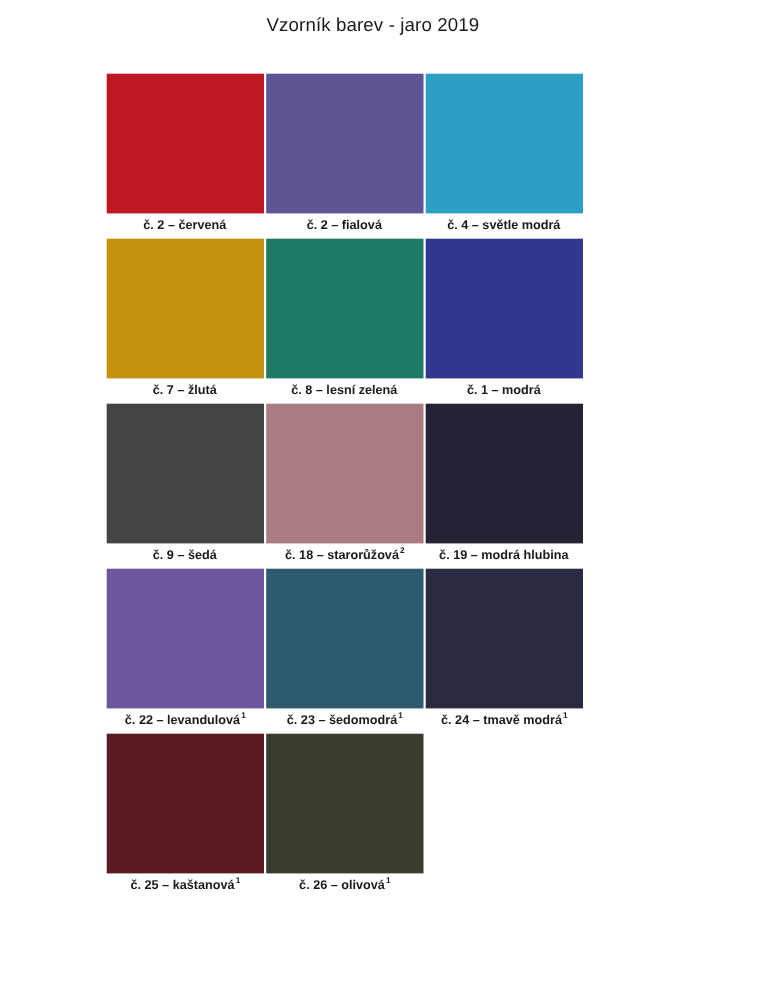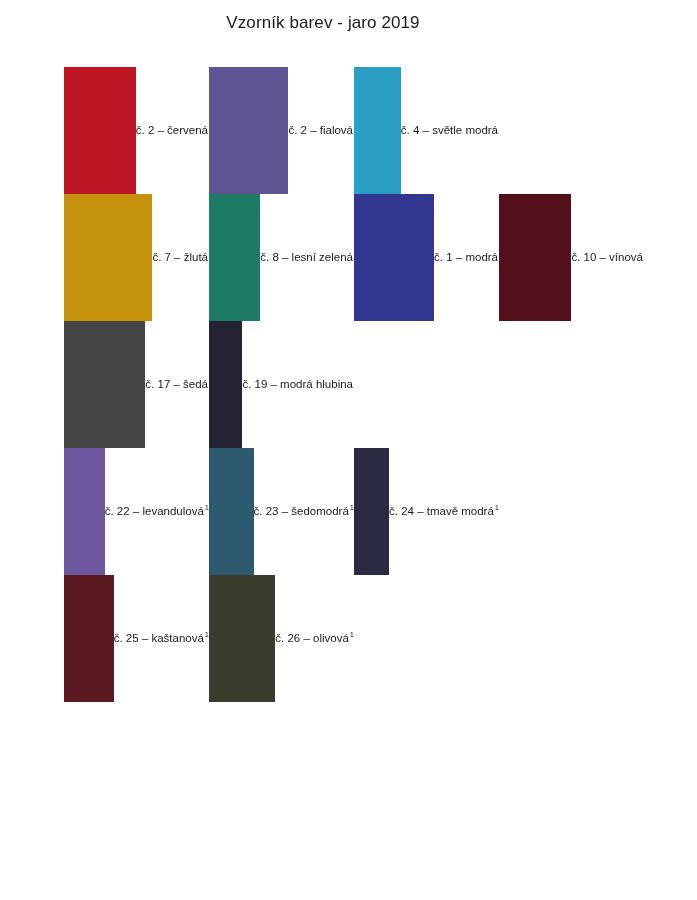--- a/index.html
+++ b/index.html
@@ -13,20 +13,21 @@
     font-family: "Liberation Sans", sans-serif;
     color: #000000;
     overflow: hidden;
     position: relative;
   }
   .page {
     width: 646px;
     height: 900px;
     box-sizing: border-box;
     position: relative;
+    padding-left: 32px;
   }
   .doc-title {
     text-align: center;
     font-size: 17px;
     font-weight: 400;
     color: #1a1a1a;
     padding-top: 13px;
     letter-spacing: 0.1px;
   }
   .swatch-area {
@@ -36,23 +37,24 @@
   }
   .swatch-row {
     display: flex;
     flex-direction: row;
     align-items: flex-start;
     margin-bottom: 0px;
   }
   .swatch-cell {
     width: 145px;
     display: flex;
-    flex-direction: row;
+    flex-direction: column;
     align-items: center;
     flex: 0 0 auto;
+    font-weight: bold;
   }
   .swatch-chip {
     width: 143px;
     height: 127px;
     display: block;
   }
   .swatch-label {
     font-size: 11.5px;
     line-height: 14px;
     color: #1a1a1a;
@@ -110,33 +112,33 @@
         <div class="swatch-label">
           <span>č. 8 – lesní zelená</span><sup></sup>
         </div>
       </div>
       <div class="swatch-cell">
         <div class="swatch-chip" style="background-color: rgb(49, 54, 144);"></div>
         <div class="swatch-label">
           <span>č. 1 – modrá</span><sup></sup>
         </div>
       </div>
-      <div class="swatch-cell">
-        <div class="swatch-chip" style="background-color: rgb(83, 15, 26);"></div>
-        <div class="swatch-label">
-          <span>č. 10 – vínová</span><sup></sup>
-        </div>
-      </div>
     </div>
 
     <div class="swatch-row">
       <div class="swatch-cell">
         <div class="swatch-chip" style="background-color: rgb(68, 68, 68);"></div>
         <div class="swatch-label">
-          <span>č. 17 – šedá</span><sup></sup>
+          <span>č. 9 – šedá</span><sup></sup>
+        </div>
+      </div>
+      <div class="swatch-cell">
+        <div class="swatch-chip" style="background-color: rgb(169, 123, 130);"></div>
+        <div class="swatch-label">
+          <span>č. 18 – starorůžová</span><sup>2</sup>
         </div>
       </div>
       <div class="swatch-cell">
         <div class="swatch-chip" style="background-color: rgb(36, 34, 51);"></div>
         <div class="swatch-label">
           <span>č. 19 – modrá hlubina</span><sup></sup>
         </div>
       </div>
     </div>
 

